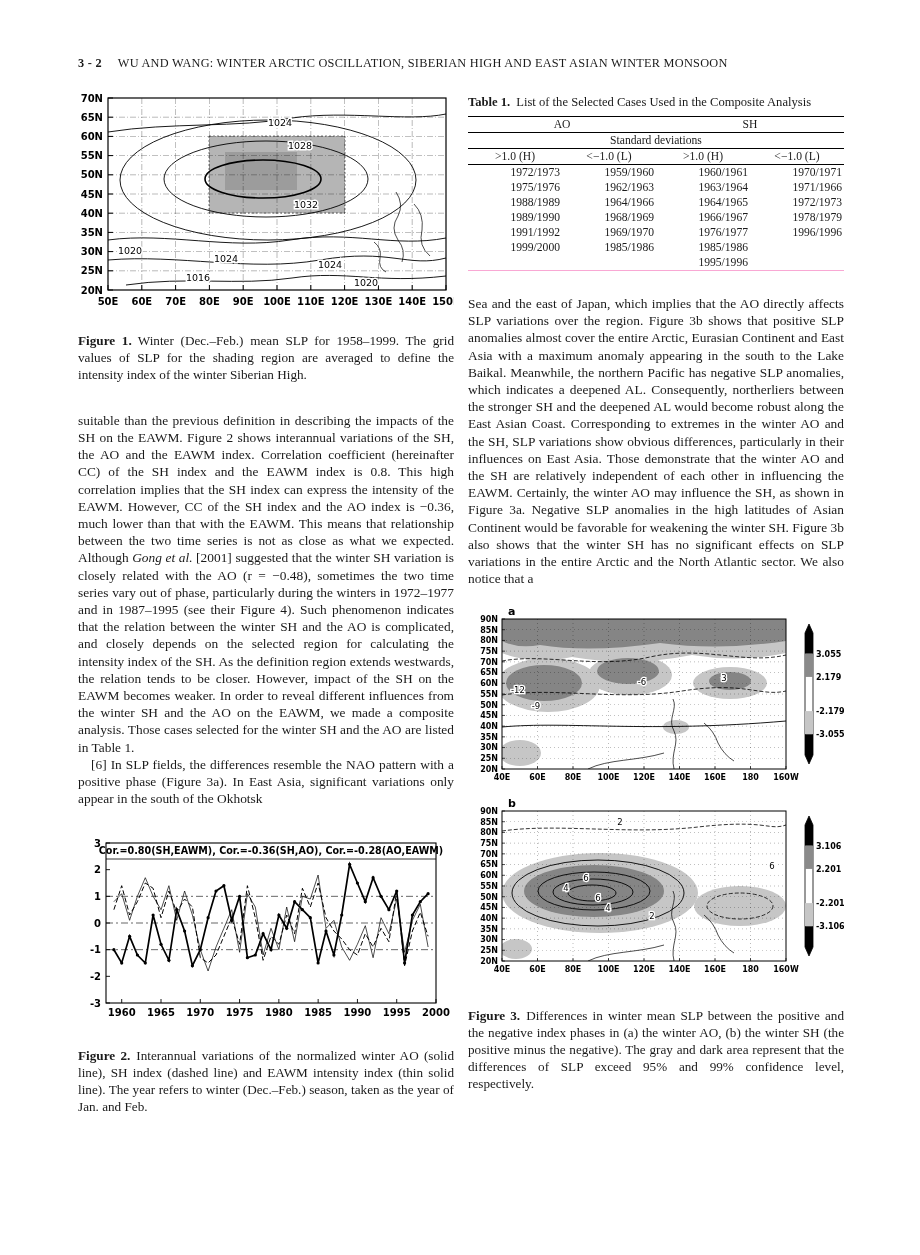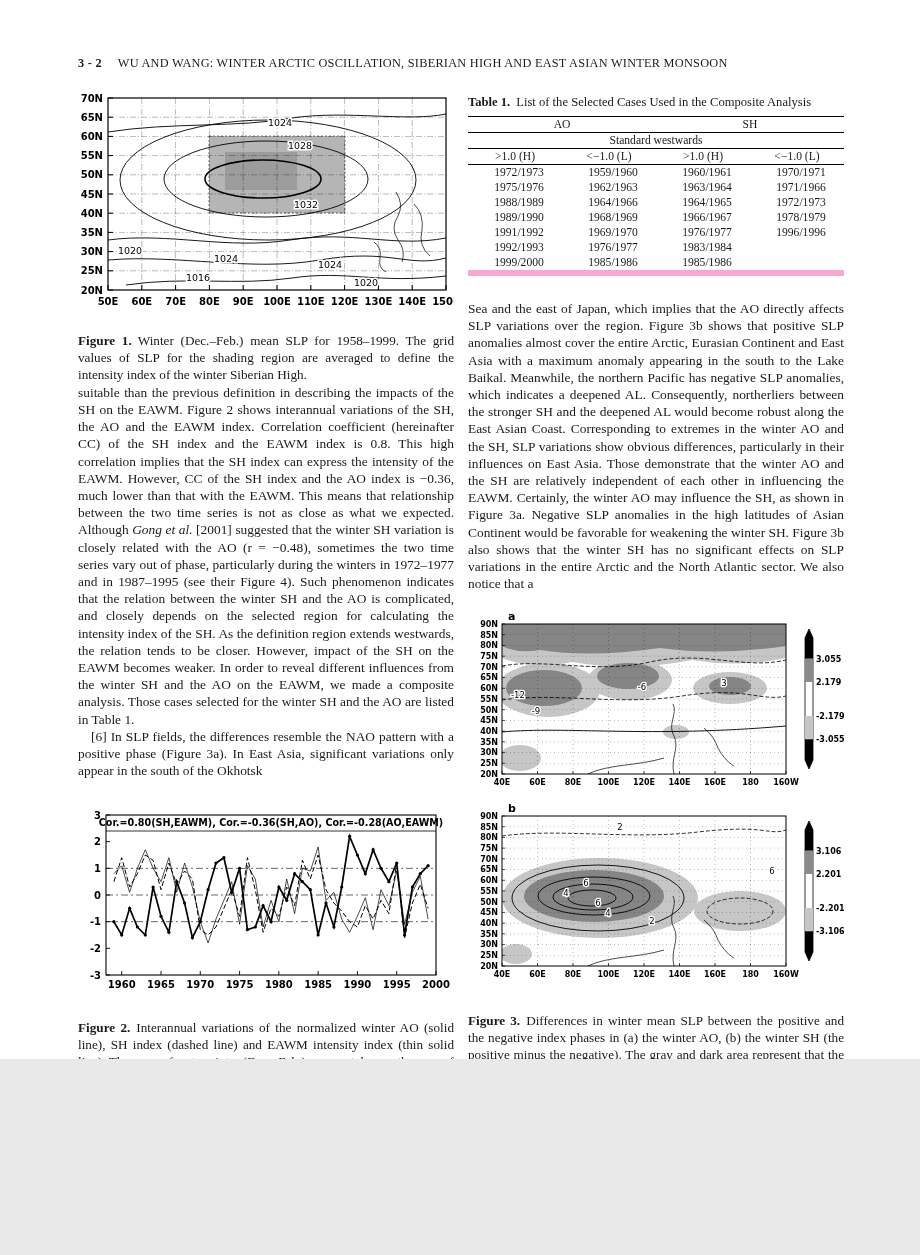--- a/index.html
+++ b/index.html
@@ -1,39 +1,39 @@
 <!DOCTYPE html>
 <html><head>
 <meta charset="utf-8">
 <style>
   *{box-sizing:border-box}
   html,body{margin:0;padding:0;background:#e9e9e9}
-  .page{position:relative;width:920px;height:1059px;margin:0 auto;background:#ffffff;
+  .page{position:relative;width:920px;height:1255px;margin:0 auto;background:#ffffff;
         font-family:"Liberation Serif",serif;color:#1a1a1a;overflow:hidden}
   .running-head{position:absolute;left:78px;top:56px;width:790px;font-size:12.3px;
         letter-spacing:.25px;white-space:nowrap}
   .running-head .pg{font-weight:bold;margin-right:16px}
   .col{position:absolute;top:92px;width:376px}
   .col.left{left:78px}
   .col.right{left:468px}
   p.body-text{margin:0;font-size:13.4px;line-height:17.2px;text-align:justify}
-  p.body-text.first{}
+  p.body-text.first{margin-top:28px}
   p.body-text.indent{text-indent:13px}
   p.body-text.rc-first{margin-top:24px}
   .caption{margin:13px 0 0;font-size:13.2px;line-height:16.9px;text-align:justify}
   .caption b{margin-right:6px}
   .fig2-wrap{margin-top:28px}
   .fig3-wrap{margin-top:16px}
   .tbl-caption{margin:2px 0 6px;font-size:12.6px;line-height:16px}
   .tbl-caption b{margin-right:6px}
-  table.cases{width:100%;border-collapse:collapse;font-size:11.6px;border-bottom:6px solid #f9a8d4}
+  table.cases{width:100%;border-collapse:collapse;font-size:11.6px;border-bottom:1px solid #f9a8d4}
   table.cases th,table.cases td{font-weight:normal;padding:1px 2px;text-align:center}
   table.cases tr.rt th{border-top:1.3px solid #000}
   table.cases tr.rb th{border-bottom:1px solid #000}
-  table.cases td{text-align:center;padding-left:10px;height:14px}
+  table.cases td{text-align:right;padding-left:10px;height:14px}
   
   .tick{font-family:"DejaVu Sans",sans-serif;font-size:10px;font-weight:bold;fill:#000}
   .tick3{font-family:"DejaVu Sans",sans-serif;font-size:8px;font-weight:bold;fill:#000}
   .clabel{font-family:"DejaVu Sans",sans-serif;font-size:9.5px;fill:#000;paint-order:stroke;stroke:#fff;stroke-width:3px}
   .clabel3{font-family:"DejaVu Sans",sans-serif;font-size:8.5px;fill:#000;paint-order:stroke;stroke:#fff;stroke-width:2.6px}
   .pnl{font-family:"DejaVu Sans",sans-serif;font-size:11px;font-weight:bold;fill:#000}
   .f2title{font-family:"DejaVu Sans",sans-serif;font-size:9.6px;font-weight:bold;fill:#000}
   .grid{stroke:#000;stroke-width:.5;stroke-dasharray:6 2 1 2;opacity:.55}
   .grid3{stroke:#000;stroke-width:.45;stroke-dasharray:1 3;opacity:.6}
   .refline{stroke:#000;stroke-width:.6;stroke-dasharray:7 3 2 3}
@@ -255,21 +255,21 @@
 
     <p class="tbl-caption"><b>Table 1.</b><span>List of the Selected Cases Used in the Composite Analysis</span></p>
 
     <table class="cases">
       <thead>
         <tr class="rt rb">
           <th colspan="2">AO</th>
           <th colspan="2">SH</th>
         </tr>
         <tr class="rb">
-          <th colspan="4">Standard westwards</th>
+          <th colspan="4">Standard deviations</th>
         </tr>
         <tr class="rb">
           <th>&gt;1.0 (H)</th>
           <th>&lt;−1.0 (L)</th>
           <th>&gt;1.0 (H)</th>
           <th>&lt;−1.0 (L)</th>
         </tr>
       </thead>
       <tbody id="table1-body">
           <tr>
@@ -296,29 +296,29 @@
             <td>1966/1967</td>
             <td>1978/1979</td>
           </tr>
           <tr>
             <td>1991/1992</td>
             <td>1969/1970</td>
             <td>1976/1977</td>
             <td>1996/1996</td>
           </tr>
           <tr>
-            <td>1992/1993</td>
-            <td>1976/1977</td>
-            <td>1983/1984</td>
-            <td></td>
-          </tr>
-          <tr>
             <td>1999/2000</td>
             <td>1985/1986</td>
             <td>1985/1986</td>
+            <td></td>
+          </tr>
+          <tr>
+            <td></td>
+            <td></td>
+            <td>1995/1996</td>
             <td></td>
           </tr>
         </tbody>
     </table>
 
     <p class="body-text rc-first">Sea and the east of Japan, which implies that the AO directly affects SLP variations over the region. Figure 3b shows that positive SLP anomalies almost cover the entire Arctic, Eurasian Continent and East Asia with a maximum anomaly appearing in the south to the Lake Baikal. Meanwhile, the northern Pacific has negative SLP anomalies, which indicates a deepened AL. Consequently, northerliers between the stronger SH and the deepened AL would become robust along the East Asian Coast. Corresponding to extremes in the winter AO and the SH, SLP variations show obvious differences, particularly in their influences on East Asia. Those demonstrate that the winter AO and the SH are relatively independent of each other in influencing the EAWM. Certainly, the winter AO may influence the SH, as shown in Figure 3a. Negative SLP anomalies in the high latitudes of Asian Continent would be favorable for weakening the winter SH. Figure 3b also shows that the winter SH has no significant effects on SLP variations in the entire Arctic and the North Atlantic sector. We also notice that a</p>
 
     <div class="fig3-wrap">
       <svg id="fig3-svg" width="376" height="388" viewBox="0 0 376 388">
         <defs>

